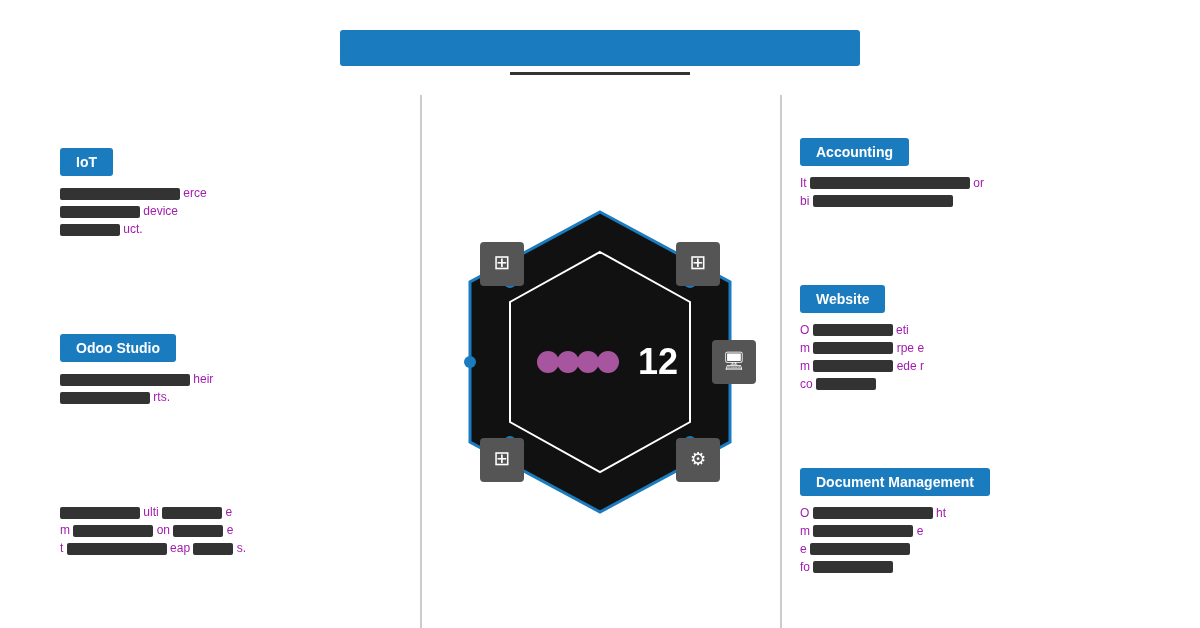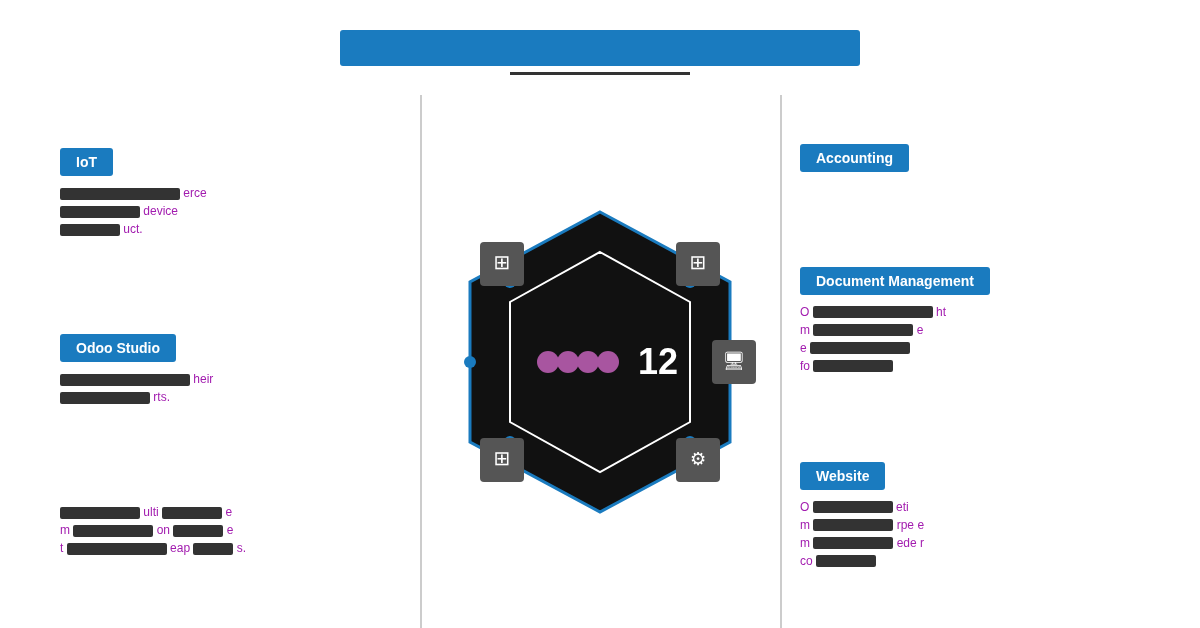--- a/index.html
+++ b/index.html
@@ -248,53 +248,60 @@
         </svg>
       </div>
     </div>
 
     <div class="divider-right"></div>
 
     <div class="right-panel">
 
       <div class="feature-block">
         <div class="feature-label">Accounting</div>
+        <div class="feature-text">
+          <span>It </span>
+          <span class="text-redacted" style="width:160px;">&nbsp;</span>
+          <span>or</span><br>
+          <span>bi</span>
+          <span class="text-redacted" style="width:140px;">&nbsp;</span>
+        </div>
+      </div>
+
+      <div class="feature-block">
+        <div class="feature-label">Website</div>
+        <div class="feature-text">
+          <span>O</span>
+          <span class="text-redacted" style="width:80px;">&nbsp;</span>
+          <span>eti</span><br>
+          <span>m</span>
+          <span class="text-redacted" style="width:80px;">&nbsp;</span>
+          <span>rpe</span>
+          <span>e</span><br>
+          <span>m</span>
+          <span class="text-redacted" style="width:80px;">&nbsp;</span>
+          <span>ede</span>
+          <span>r</span><br>
+          <span>co</span>
+          <span class="text-redacted" style="width:60px;">&nbsp;</span>
+        </div>
       </div>
 
       <div class="feature-block">
         <div class="feature-label">Document Management</div>
         <div class="feature-text">
           <span>O</span>
           <span class="text-redacted" style="width:120px;">&nbsp;</span>
           <span>ht</span><br>
           <span>m</span>
           <span class="text-redacted" style="width:100px;">&nbsp;</span>
           <span>e</span><br>
           <span>e</span>
           <span class="text-redacted" style="width:100px;">&nbsp;</span><br>
           <span>fo</span>
           <span class="text-redacted" style="width:80px;">&nbsp;</span>
         </div>
       </div>
 
-      <div class="feature-block">
-        <div class="feature-label">Website</div>
-        <div class="feature-text">
-          <span>O</span>
-          <span class="text-redacted" style="width:80px;">&nbsp;</span>
-          <span>eti</span><br>
-          <span>m</span>
-          <span class="text-redacted" style="width:80px;">&nbsp;</span>
-          <span>rpe</span>
-          <span>e</span><br>
-          <span>m</span>
-          <span class="text-redacted" style="width:80px;">&nbsp;</span>
-          <span>ede</span>
-          <span>r</span><br>
-          <span>co</span>
-          <span class="text-redacted" style="width:60px;">&nbsp;</span>
-        </div>
-      </div>
-
     </div>
 
   </div>
 </div>
 
 </body></html>

